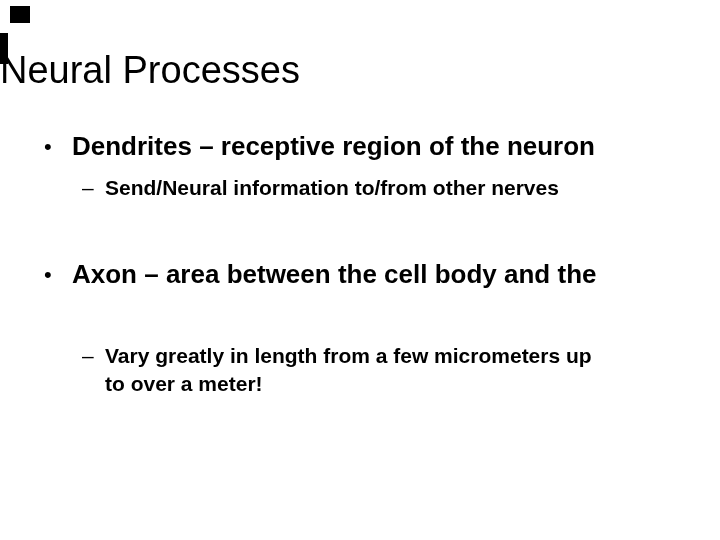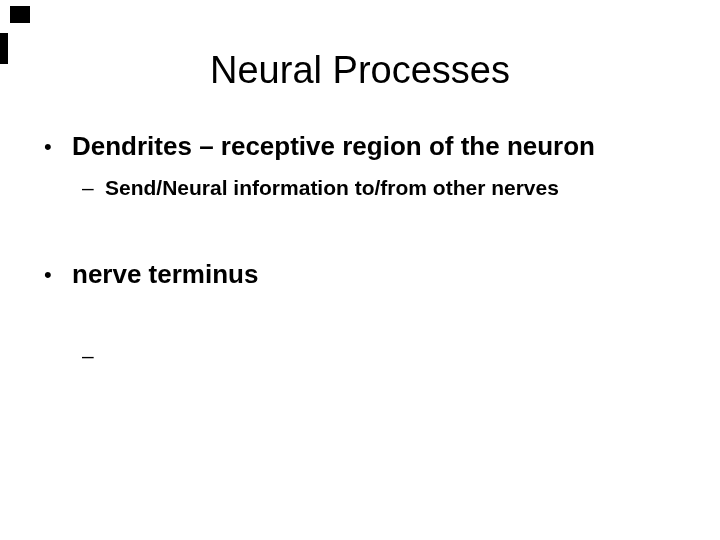--- a/index.html
+++ b/index.html
@@ -31,21 +31,20 @@
     width: 8px;
     height: 31px;
     background: #000000;
   }
   .title {
     position: absolute;
     top: 46px;
     left: 0;
     width: 100%;
     margin: 0;
-    text-align: center;
     font-size: 38px;
     line-height: 48px;
     font-weight: normal;
     letter-spacing: 0;
   }
   .item {
     position: absolute;
     display: flex;
     align-items: flex-start;
     white-space: nowrap;
@@ -97,23 +96,25 @@
   <div class="item level2 pos-s1">
     <span class="marker">–</span>
     <span class="text">
       <span class="line">Send/Neural information to/from other nerves</span>
     </span>
   </div>
 
   <div class="item level1 pos-b2">
     <span class="marker">•</span>
     <span class="text">
-      <span class="line">nerve terminus</span>
+      <span class="line">Axon – area between the cell body and the</span>
     </span>
   </div>
 
   <div class="item level2 pos-s2">
     <span class="marker">–</span>
     <span class="text">
+      <span class="line">Vary greatly in length from a few micrometers up</span>
+      <span class="line">to over a meter!</span>
     </span>
   </div>
 
 </div>
 
 </body></html>

